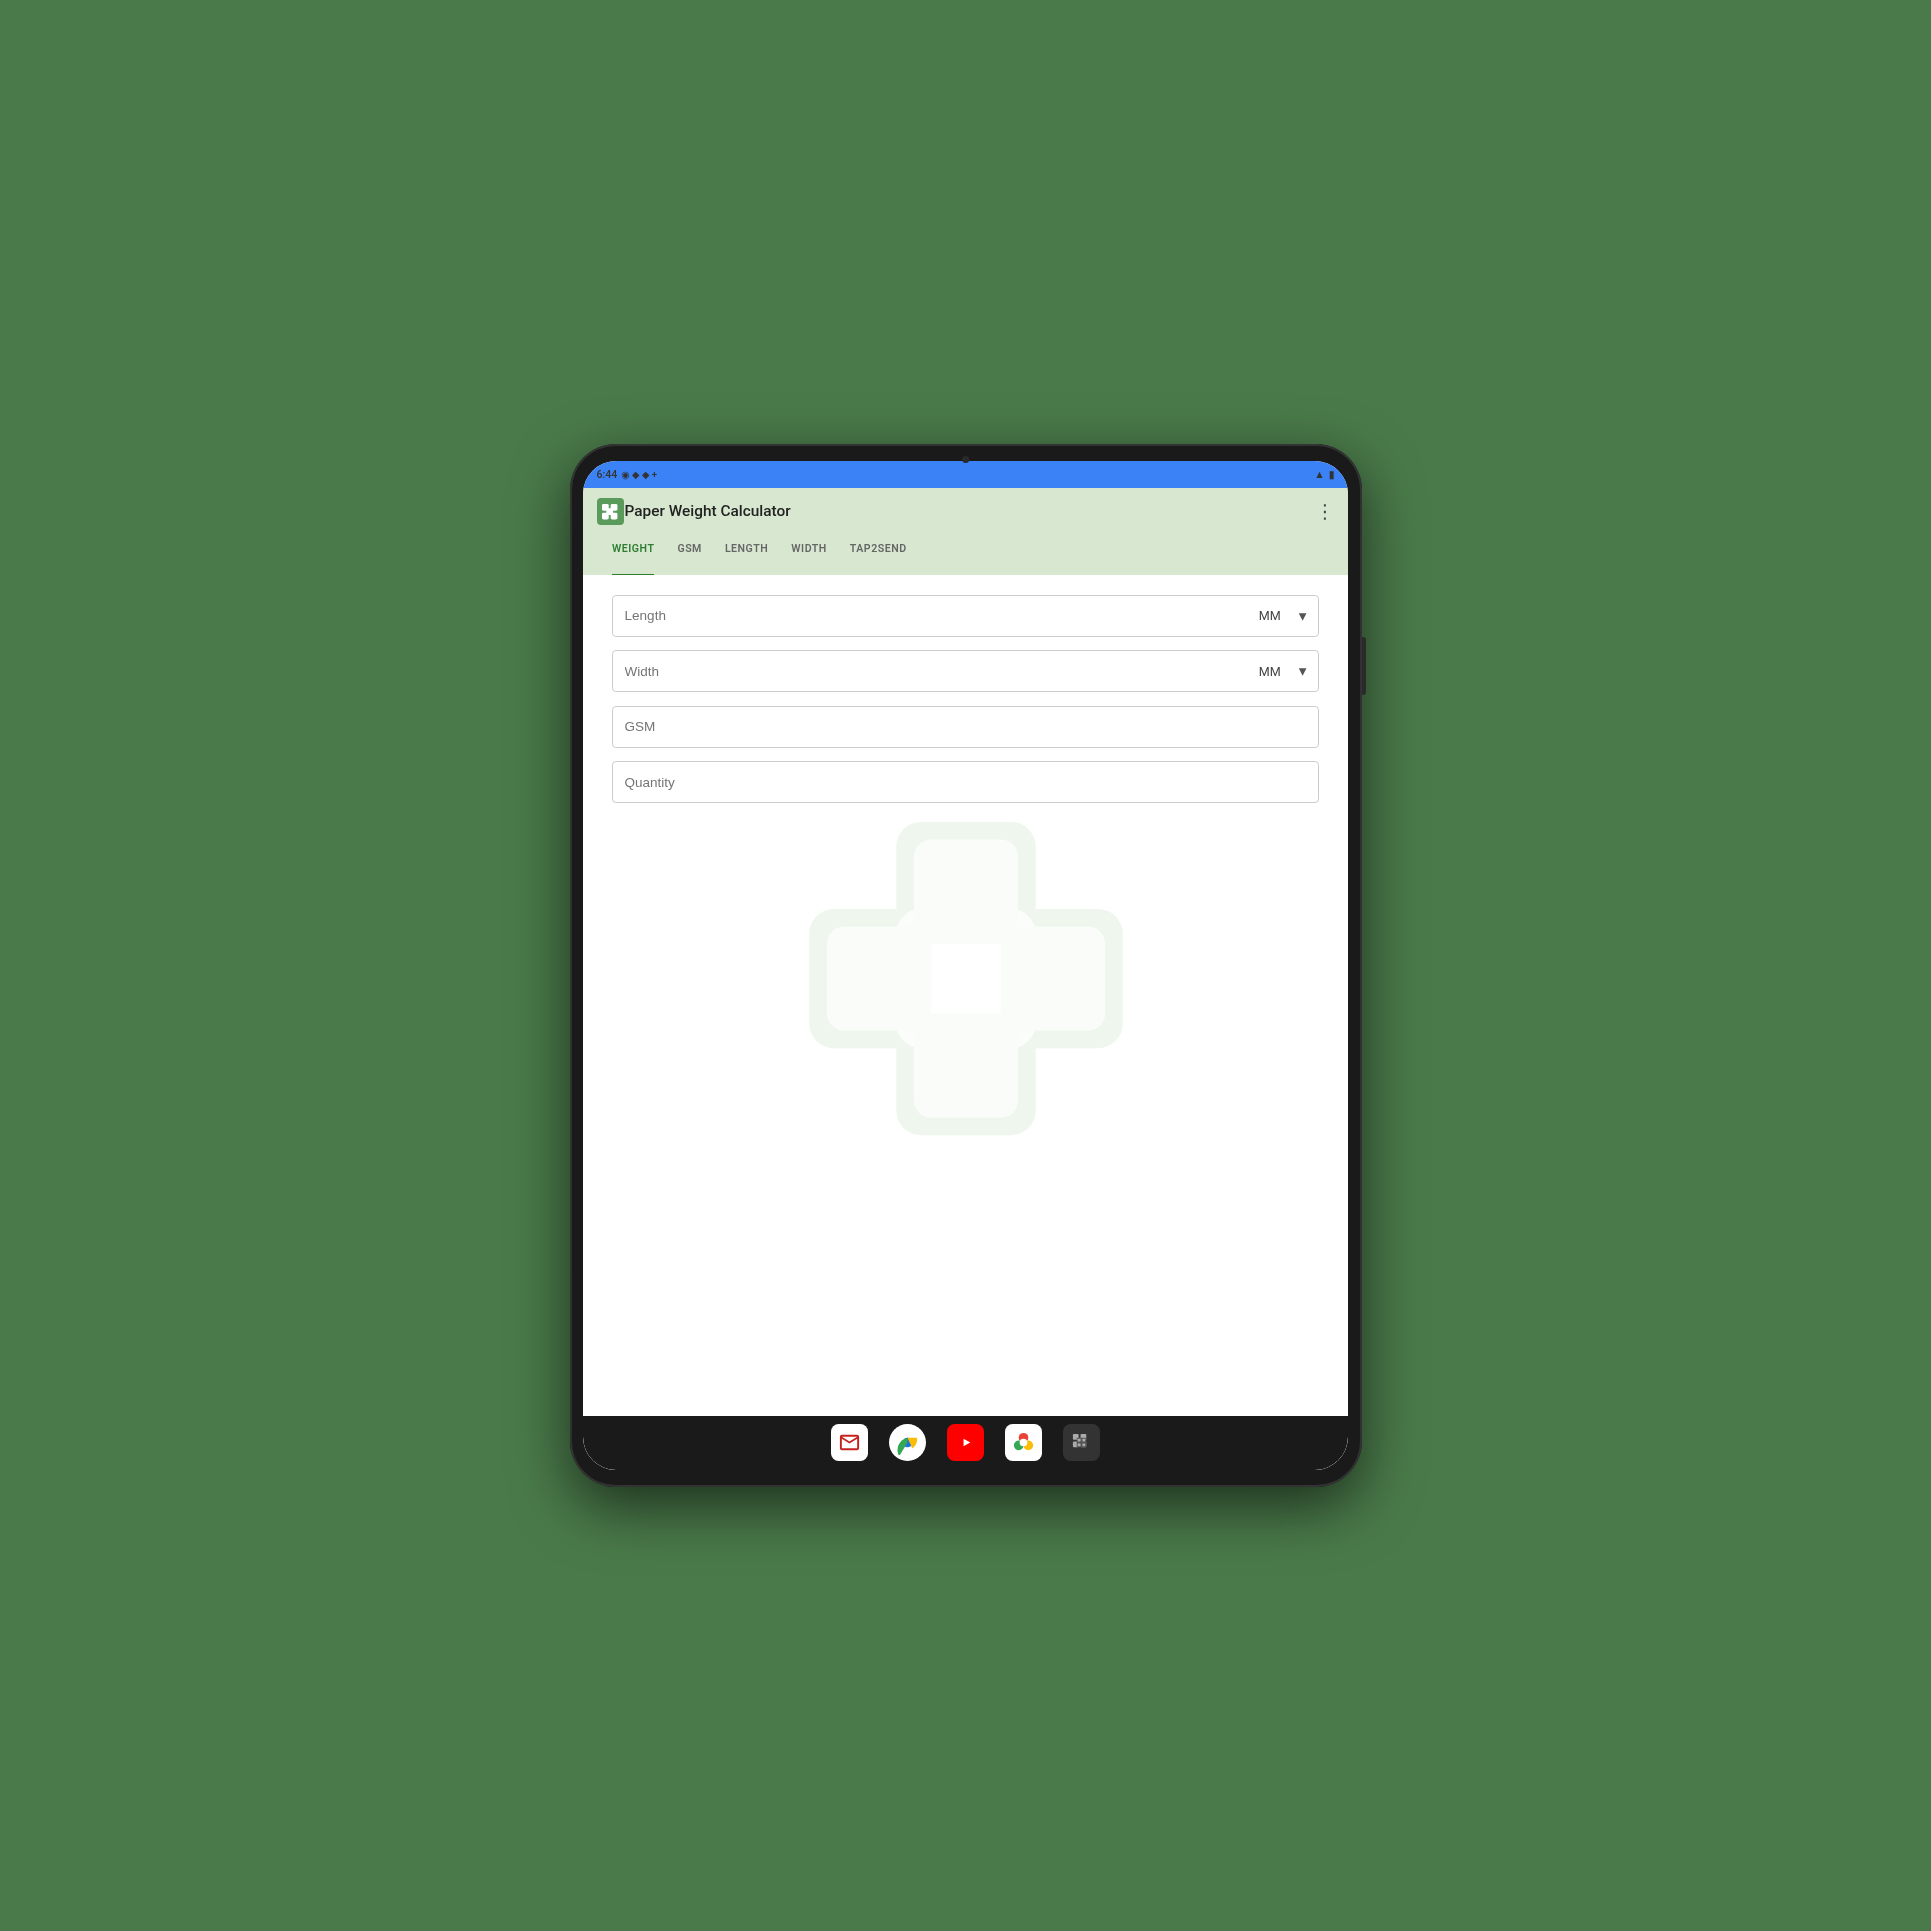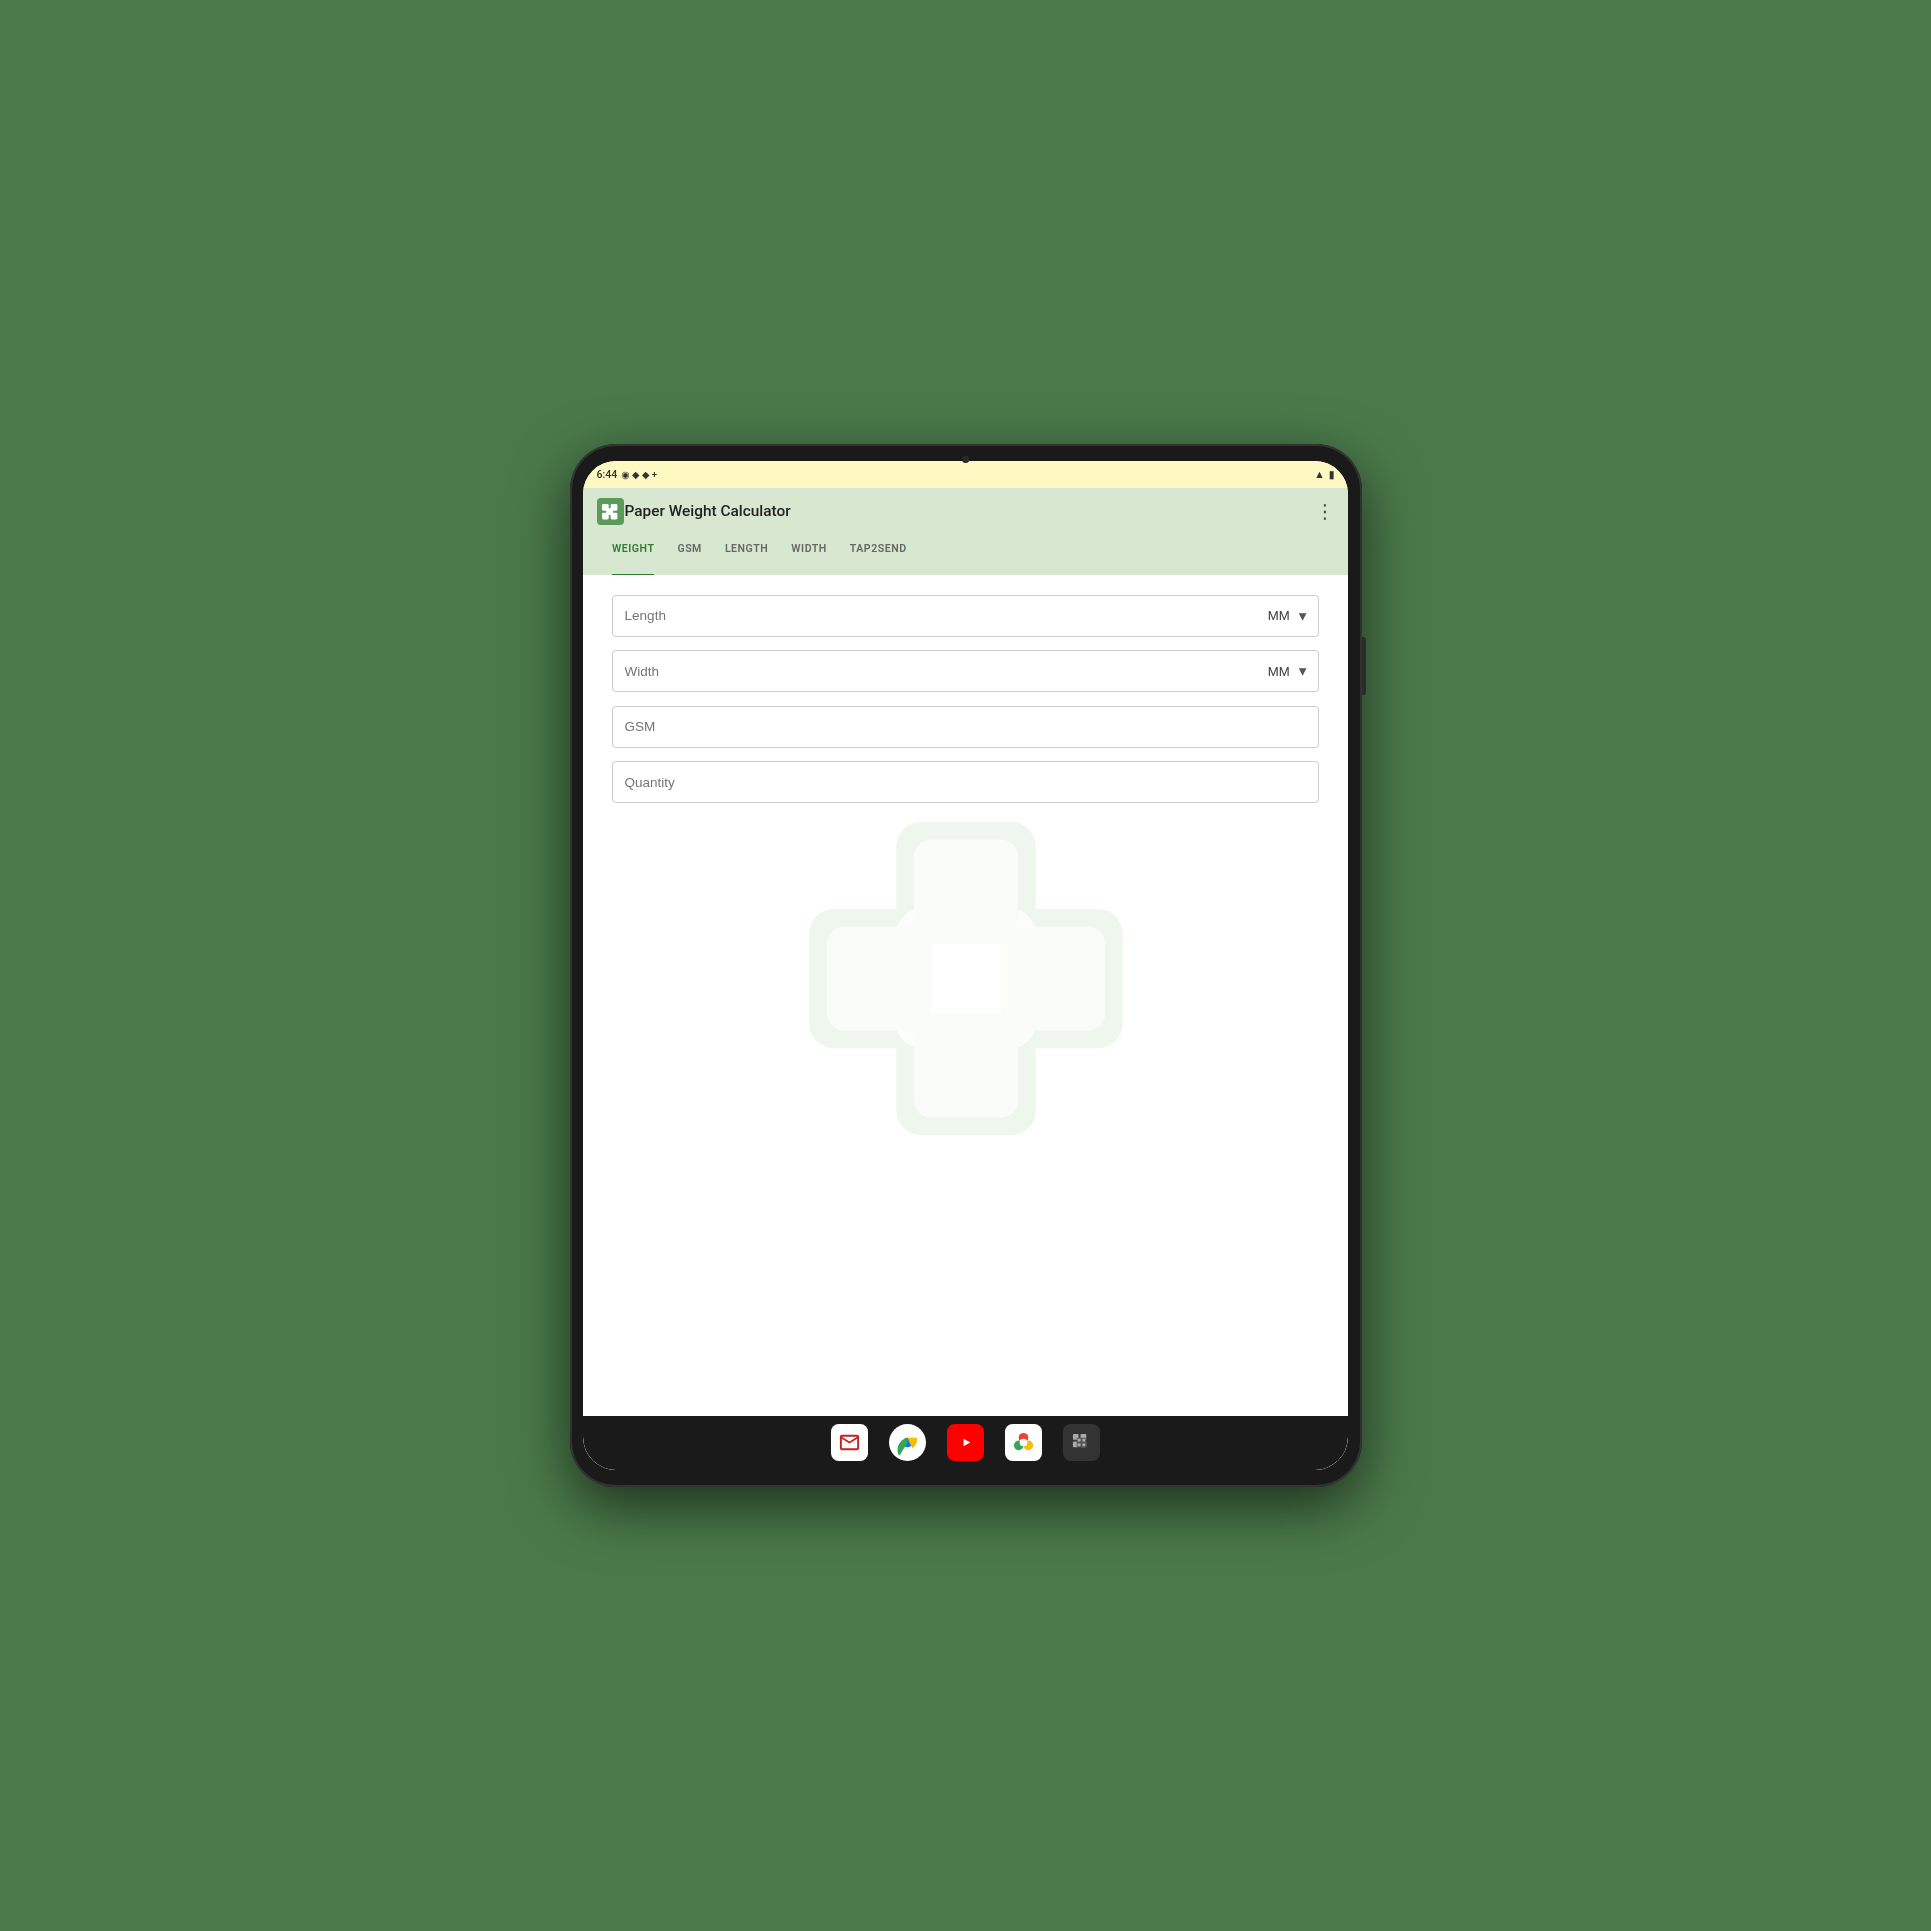--- a/index.html
+++ b/index.html
@@ -54,21 +54,21 @@
       height: 100%;
       background: #fff;
       border-radius: 33px;
       overflow: hidden;
       display: flex;
       flex-direction: column;
     }
 
     
     .status-bar {
-      background: #fef9c3;
+      background: #3b82f6;
       height: 27px;
       display: flex;
       align-items: center;
       justify-content: space-between;
       padding: 0 13.5px;
       font-size: 10.6px;
       color: #333;
     }
 
     .status-left {
@@ -191,21 +191,21 @@
       border: none;
       outline: none;
       font-size: 13.5px;
       color: #444;
       background: transparent;
     }
 
     .unit-selector {
       display: flex;
       align-items: center;
-      gap: 9px;
+      gap: 18px;
       font-size: 12.6px;
       color: #444;
       cursor: pointer;
     }
 
     .unit-selector .chevron {
       font-size: 15.4px;
       color: #555;
     }
 

